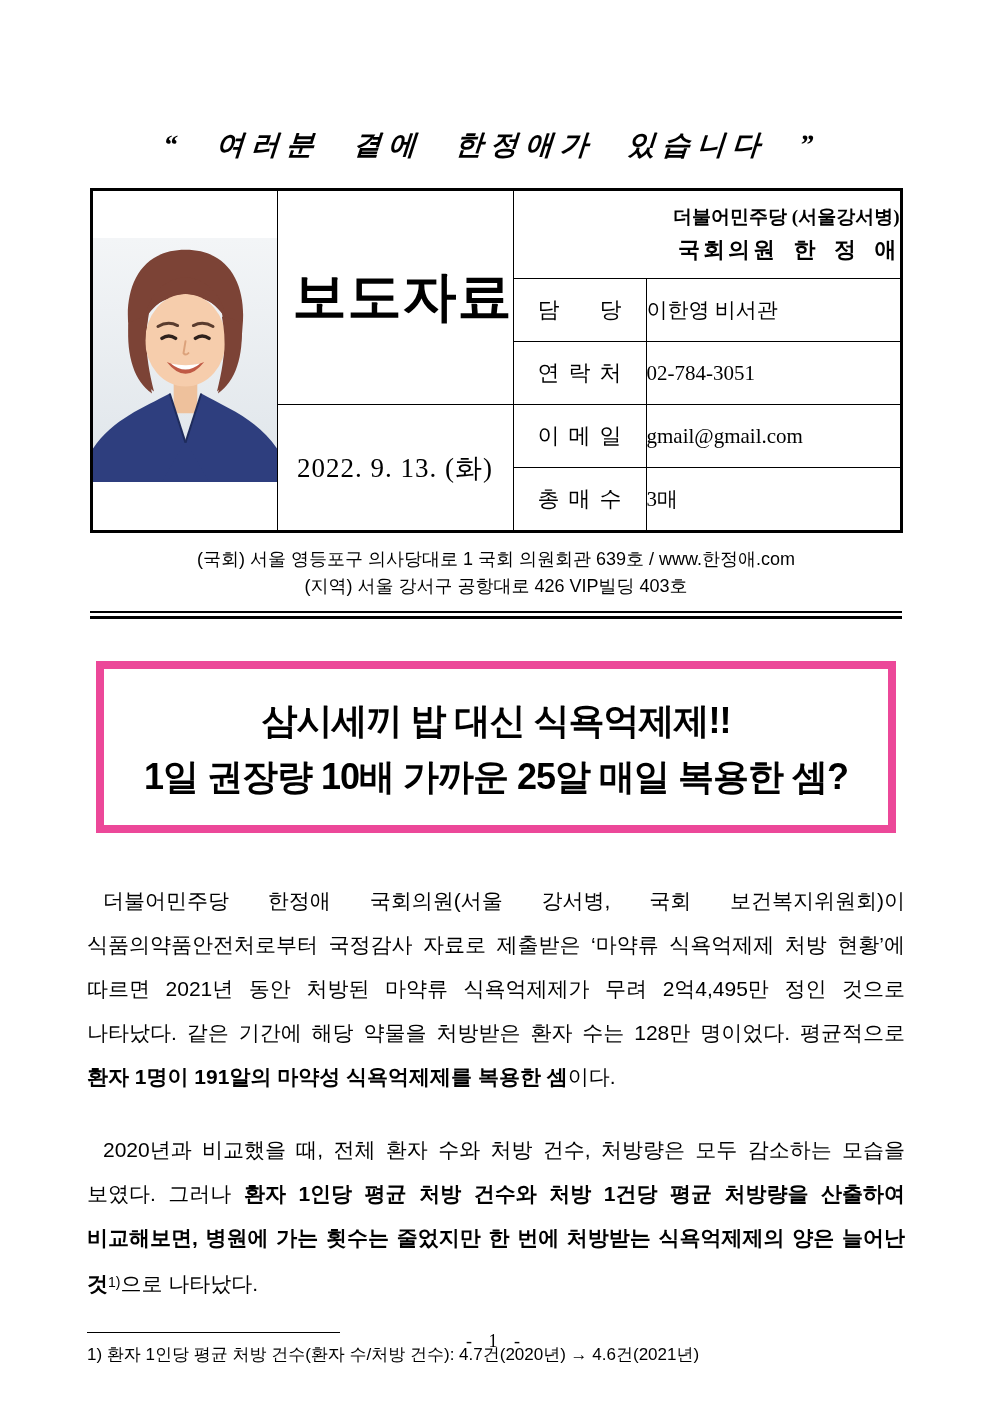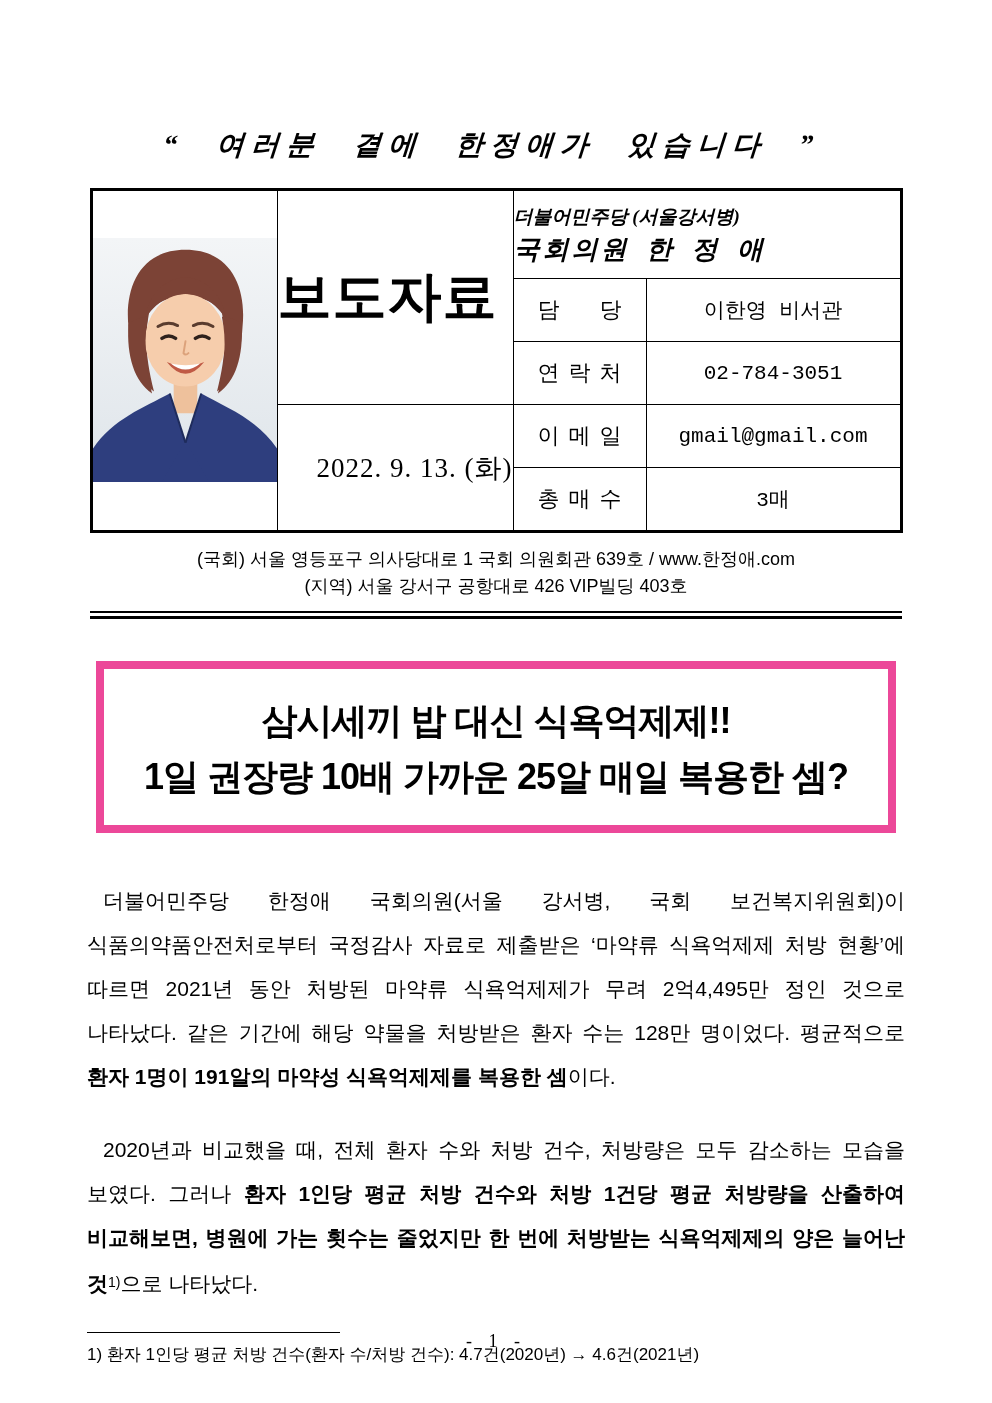--- a/index.html
+++ b/index.html
@@ -50,59 +50,58 @@
   .row-h1 { height: 89px; }
   .row-h2 { height: 41px; }
   .row-h3 { height: 38px; }
   .row-h4 { height: 42px; }
   .row-h5 { height: 38px; }
 
   .photo-cell { padding: 0; }
   .photo-cell svg { display: block; width: 100%; height: 100%; }
 
   .press-cell {
-    text-align: left;
+    text-align: right;
     font-weight: 900;
     font-size: 54px;
     letter-spacing: 1px;
     font-family: "Liberation Sans", sans-serif;
   }
-  .party-cell { text-align: left; padding: 6px 0 4px; font-style: italic; }
+  .party-cell { text-align: right; padding: 6px 0 4px; }
   .party-line {
     font-family: "Liberation Serif", serif;
     font-weight: 700;
     font-size: 19px;
     line-height: 28px;
   }
   .member-line {
     font-family: "Liberation Serif", serif;
     font-weight: 600;
-    font-size: 26px;
+    font-size: 22px;
     line-height: 38px;
     letter-spacing: 3px;
     word-spacing: 7px;
   }
   .label-cell {
     font-family: "Liberation Serif", serif;
     font-size: 22px;
     padding: 16px 24px;
     text-align: justify;
     text-align-last: justify;
     -moz-text-align-last: justify;
   }
   .value-cell {
-    font-family: Liberation Mono, monospace;
+    font-family: Liberation Serif, serif;
     font-size: 21px;
-    text-align: center;
   }
   .date-cell {
     font-family: "Liberation Serif", serif;
     font-size: 27px;
     font-weight: 500;
-    text-align: right;
+    text-align: center;
     letter-spacing: 1px;
   }
 
   
   .addr-block { width: 812px; margin: 0 auto; }
   .addr-line {
     text-align: center;
     font-size: 18px;
     line-height: 27px;
   }

